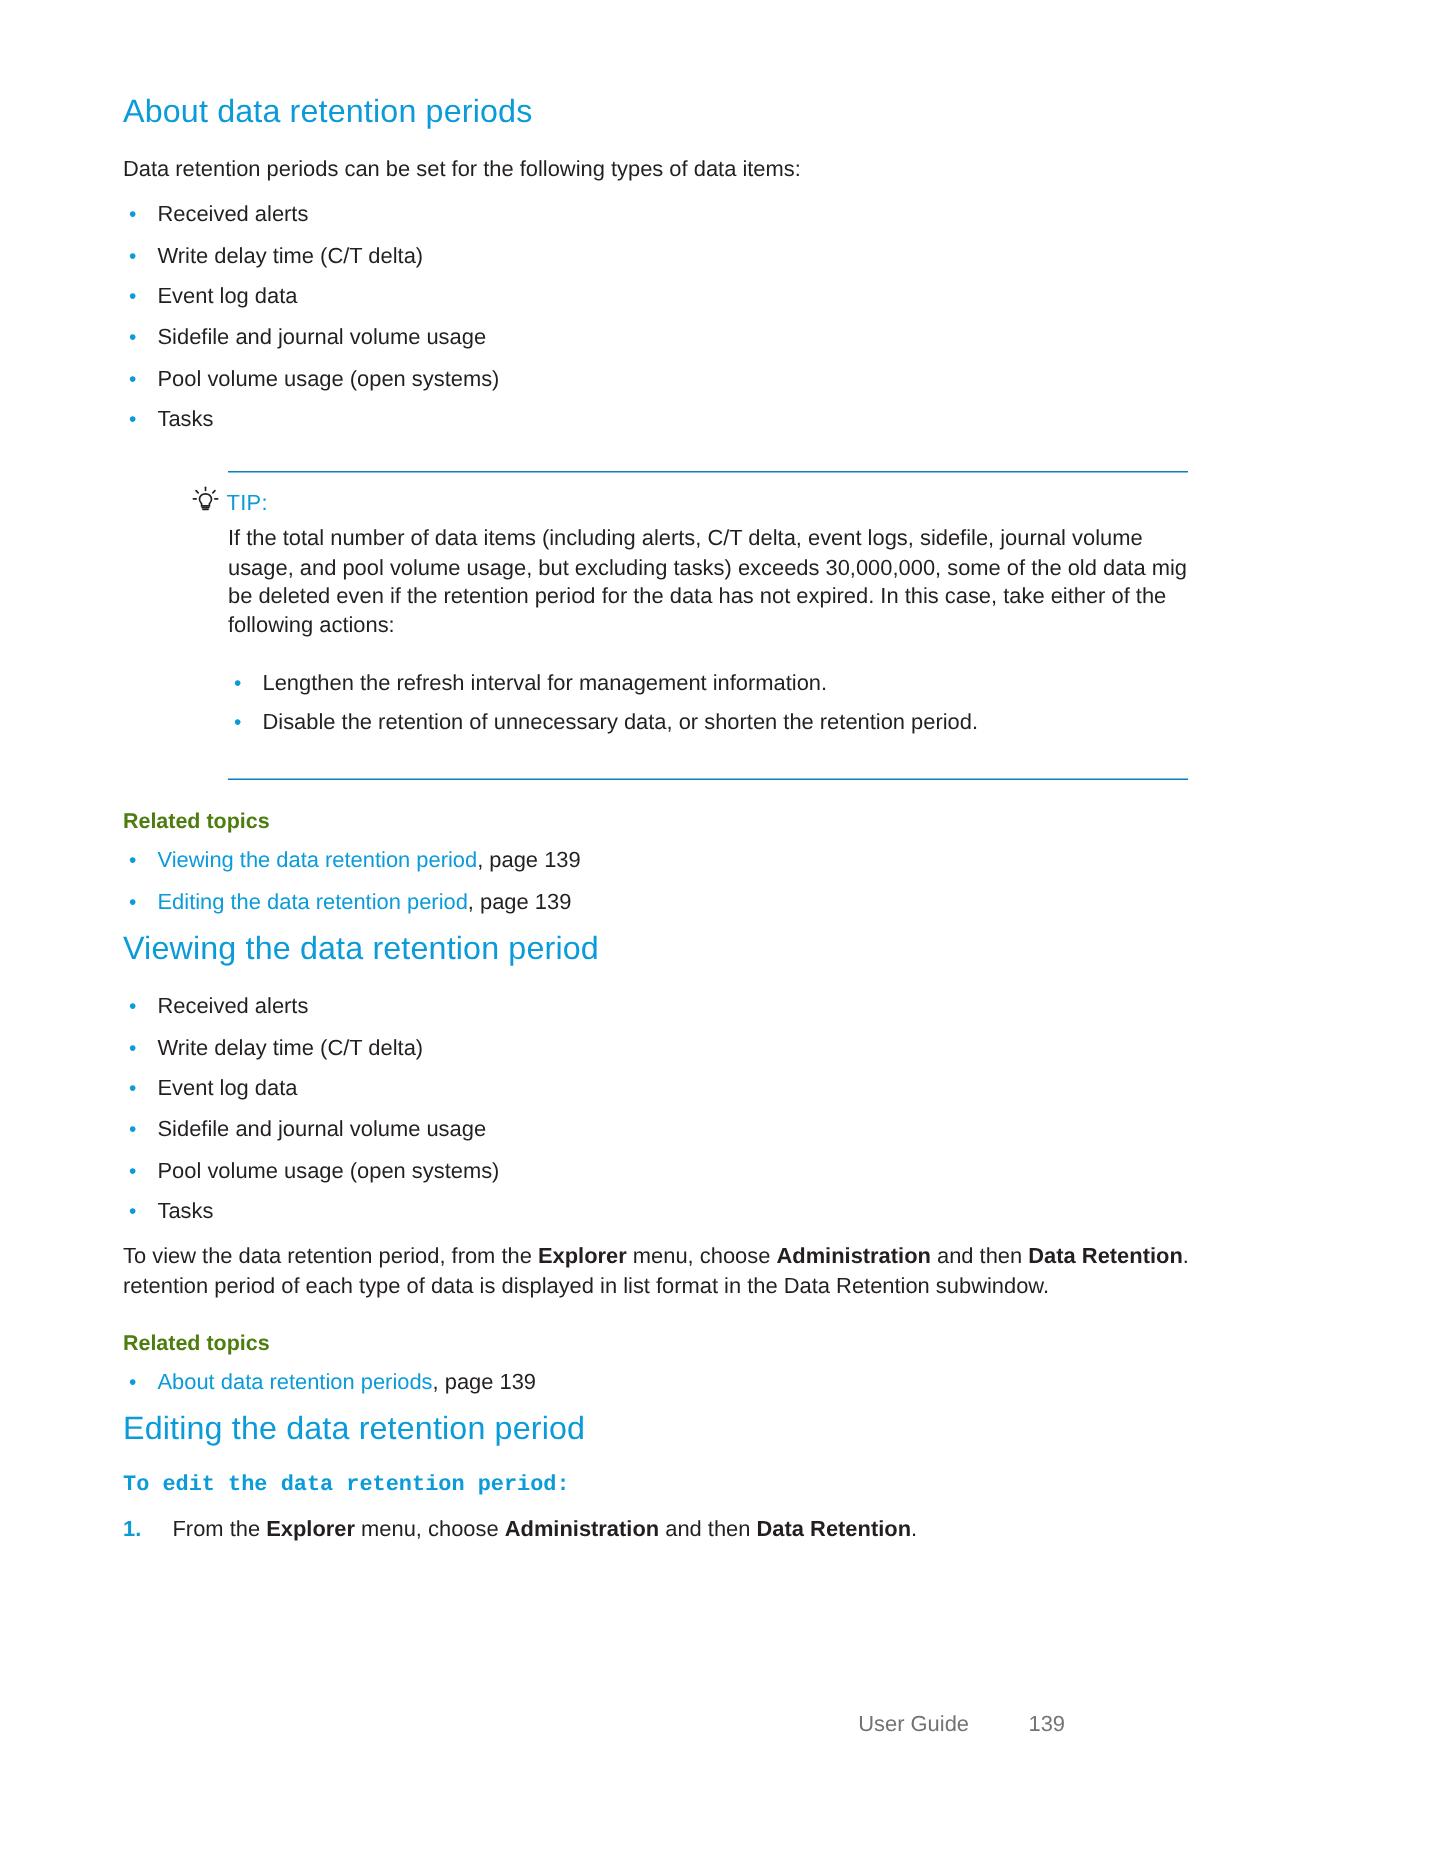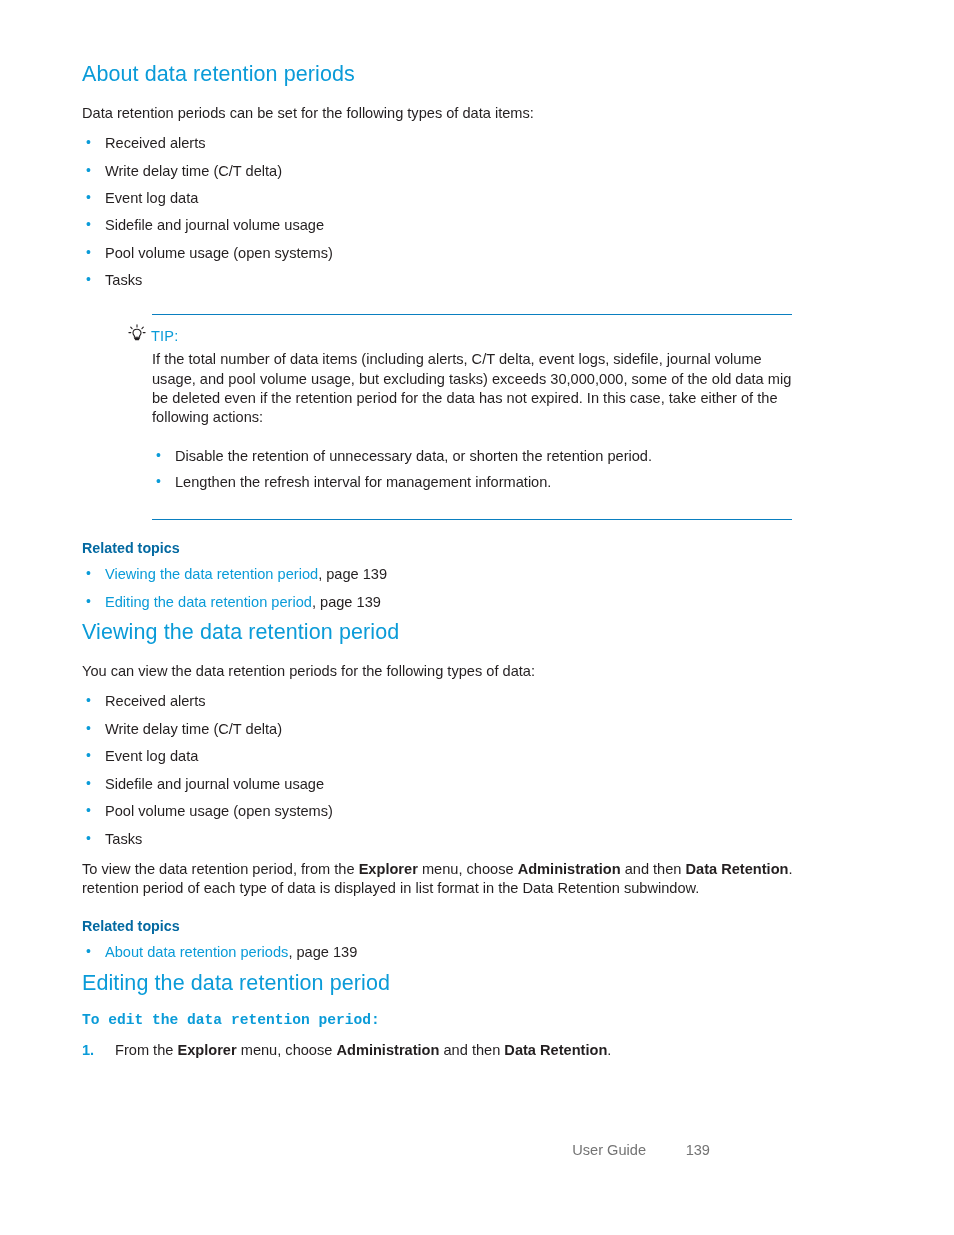--- a/index.html
+++ b/index.html
@@ -96,21 +96,21 @@
     font-weight: 400;
     letter-spacing: 0.2px;
   }
   .tipbox p.body { margin-bottom: 20px; }
   .tipbox ul.bullets li { margin-bottom: 7px; }
 
   h4.related {
     font-size: 14.3px;
     font-weight: bold;
     margin: 20px 0 9px 0;
-    color: #0369a1;
+    color: #4d7c0f;
   }
   .related-tight { margin-top: 13px; }
 
   a.xref {
     color: #0a9bd8;
     text-decoration: none;
   }
 
   h3.proc-title {
     color: #0a9bd8;
@@ -197,37 +197,36 @@
               <path d="M15.2 8.6 L17.1 8.6"></path>
             </g>
           </svg>
         </span>
         <span class="tip-label">TIP:</span>
       </div>
 
       <p class="body">If the total number of data items (including alerts, C/T delta, event logs, sidefile, journal volume usage, and pool volume usage, but excluding tasks) exceeds 30,000,000, some of the old data might be deleted even if the retention period for the data has not expired. In this case, take either of the following actions:</p>
 
       <ul class="bullets">
+        <li>Lengthen the refresh interval for management information.</li>
         <li>Disable the retention of unnecessary data, or shorten the retention period.</li>
-        <li>Lengthen the refresh interval for management information.</li>
       </ul>
     </div>
 
     <div class="indent">
       <h4 class="related">Related topics</h4>
       <ul class="bullets">
         <li><a class="xref" href="#">Viewing the data retention period</a><span>, page 139</span></li>
         <li><a class="xref" href="#">Editing the data retention period</a><span>, page 139</span></li>
       </ul>
     </div>
 
     <h1 class="section-title sec-gap-2">Viewing the data retention period</h1>
 
     <div class="indent">
-      <p class="body">You can view the data retention periods for the following types of data:</p>
 
       <ul class="bullets">
         <li>Received alerts</li>
         <li>Write delay time (C/T delta)</li>
         <li>Event log data</li>
         <li>Sidefile and journal volume usage</li>
         <li>Pool volume usage (open systems)</li>
         <li>Tasks</li>
       </ul>
 

